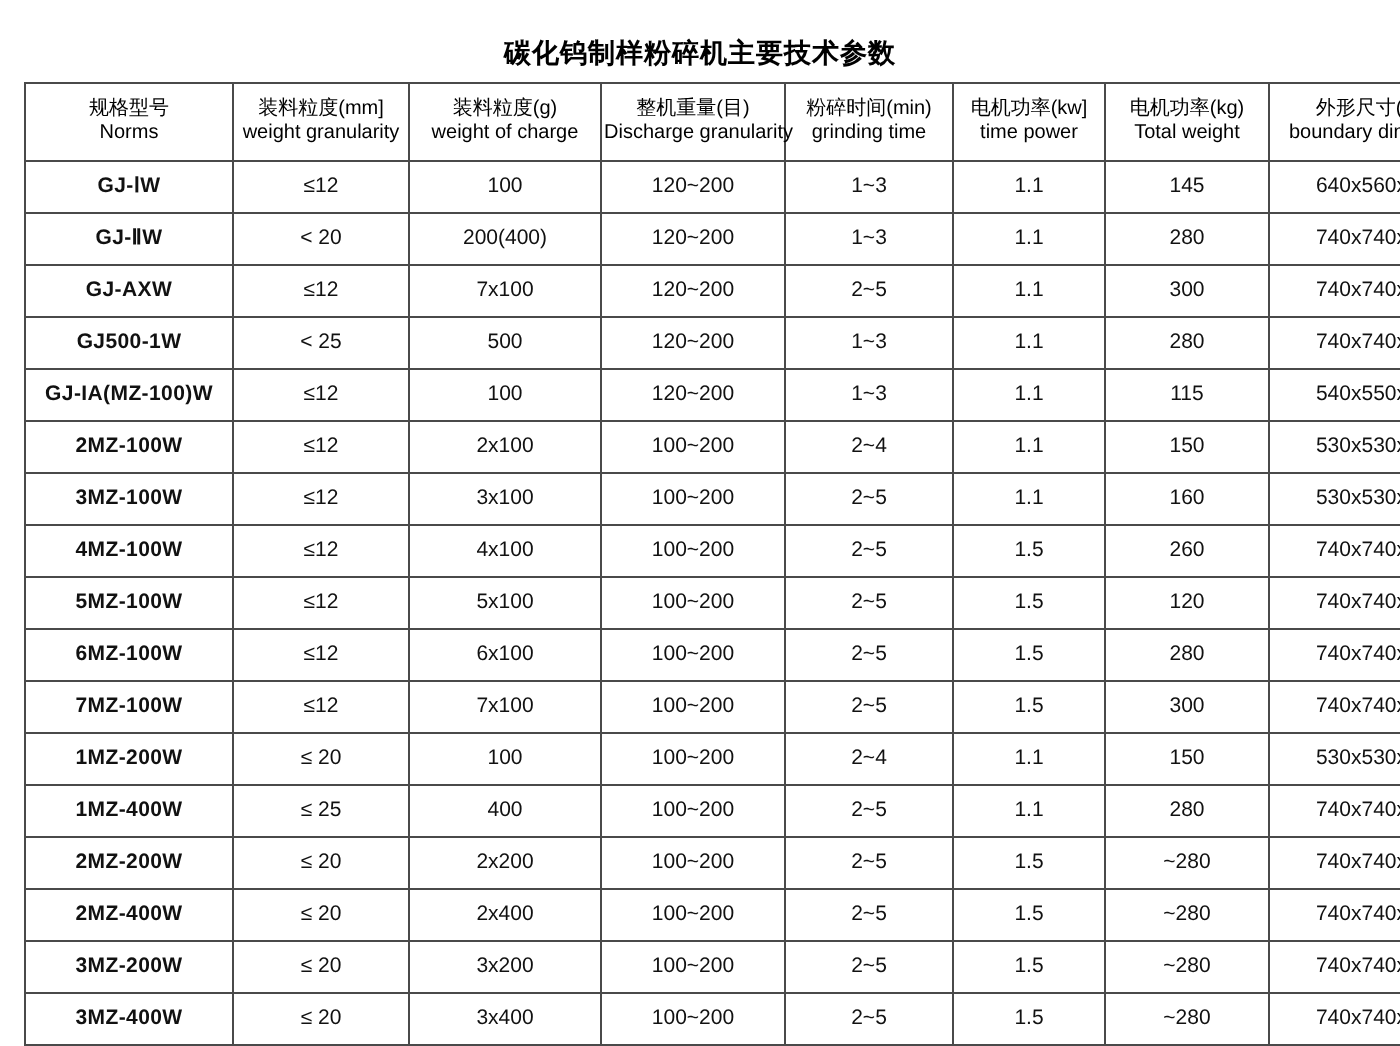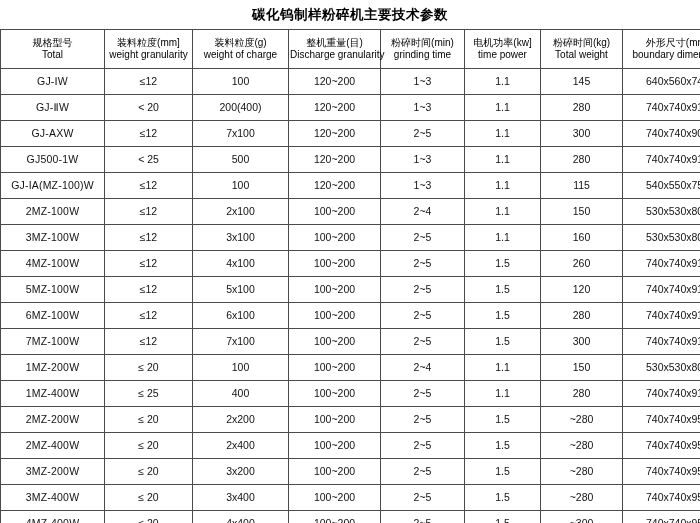--- a/index.html
+++ b/index.html
@@ -12,21 +12,21 @@
     height: 523px;
     font-family: "Liberation Sans", sans-serif;
     color: #000000;
     overflow: hidden;
   }
   .page {
     position: relative;
     width: 700px;
     height: 386px;
     box-sizing: border-box;
-    padding: 0;
+    padding: 12px;
   }
   .page-title {
     font-size: 13.5px;
     font-weight: bold;
     color: #000;
     text-align: center;
     letter-spacing: 0.5px;
     padding: 6px 0 5px 0;
     line-height: 1.3;
   }
@@ -61,20 +61,21 @@
   }
   .hdr-en {
     display: block;
     font-size: 10px;
     color: #000;
     white-space: nowrap;
   }
   td.model {
     font-size: 10.5px;
     letter-spacing: 0.2px;
+    font-weight: bold;
   }
   col.c0 { width: 104px; }
   col.c1 { width: 88px; }
   col.c2 { width: 96px; }
   col.c3 { width: 92px; }
   col.c4 { width: 84px; }
   col.c5 { width: 76px; }
   col.c6 { width: 82px; }
   col.c7 { width: 110px; }
 </style>
@@ -93,21 +94,21 @@
         <col class="c3">
       <col class="c4">
         <col class="c5">
         <col class="c6">
         <col class="c7">
     </colgroup>
     <thead>
       <tr>
         <th>
           <span class="hdr-cn">规格型号</span>
-          <span class="hdr-en">Total</span>
+          <span class="hdr-en">Norms</span>
         </th>
         <th>
           <span class="hdr-cn">装料粒度(mm]</span>
           <span class="hdr-en">weight granularity</span>
         </th>
         <th>
           <span class="hdr-cn">装料粒度(g)</span>
           <span class="hdr-en">weight of charge</span>
         </th>
         <th>
@@ -116,21 +117,21 @@
         </th>
         <th>
           <span class="hdr-cn">粉碎时间(min)</span>
           <span class="hdr-en">grinding time</span>
         </th>
         <th>
           <span class="hdr-cn">电机功率(kw]</span>
           <span class="hdr-en">time power</span>
         </th>
         <th>
-          <span class="hdr-cn">粉碎时间(kg)</span>
+          <span class="hdr-cn">电机功率(kg)</span>
           <span class="hdr-en">Total weight</span>
         </th>
         <th>
           <span class="hdr-cn">外形尺寸(mm)</span>
           <span class="hdr-en">boundary dimension</span>
         </th>
       </tr>
     </thead>
     <tbody>
       <tr>

